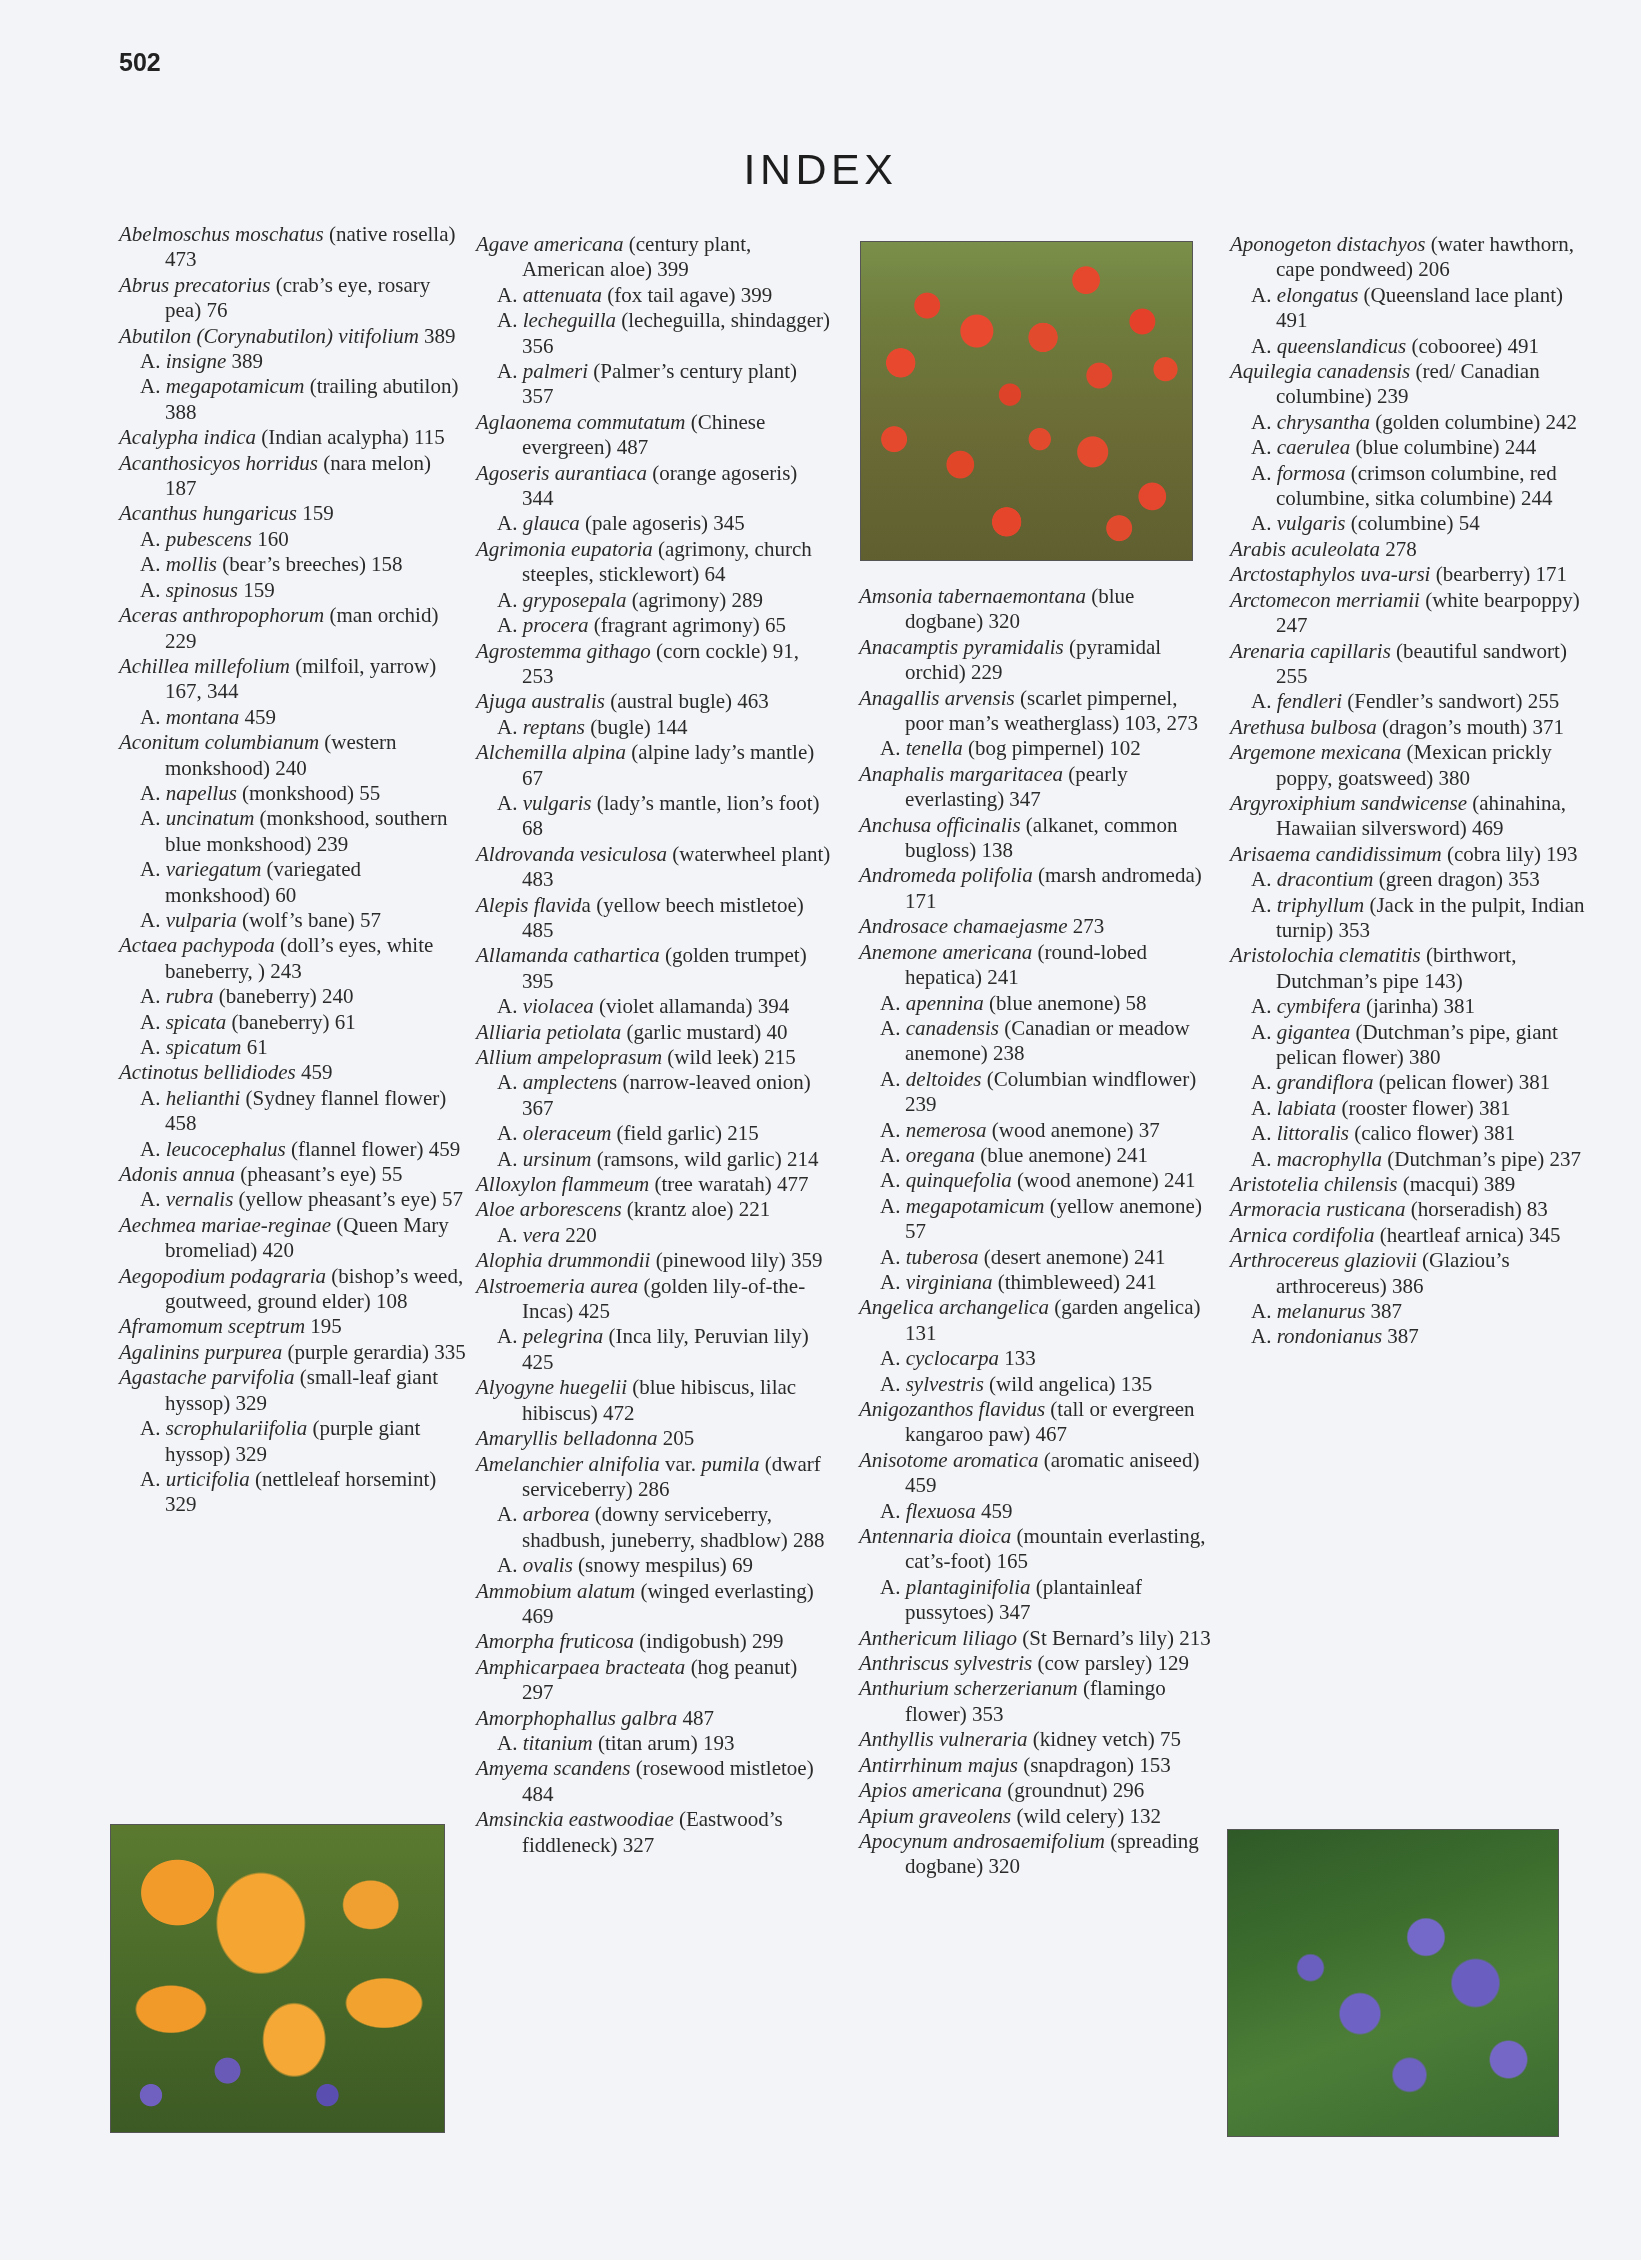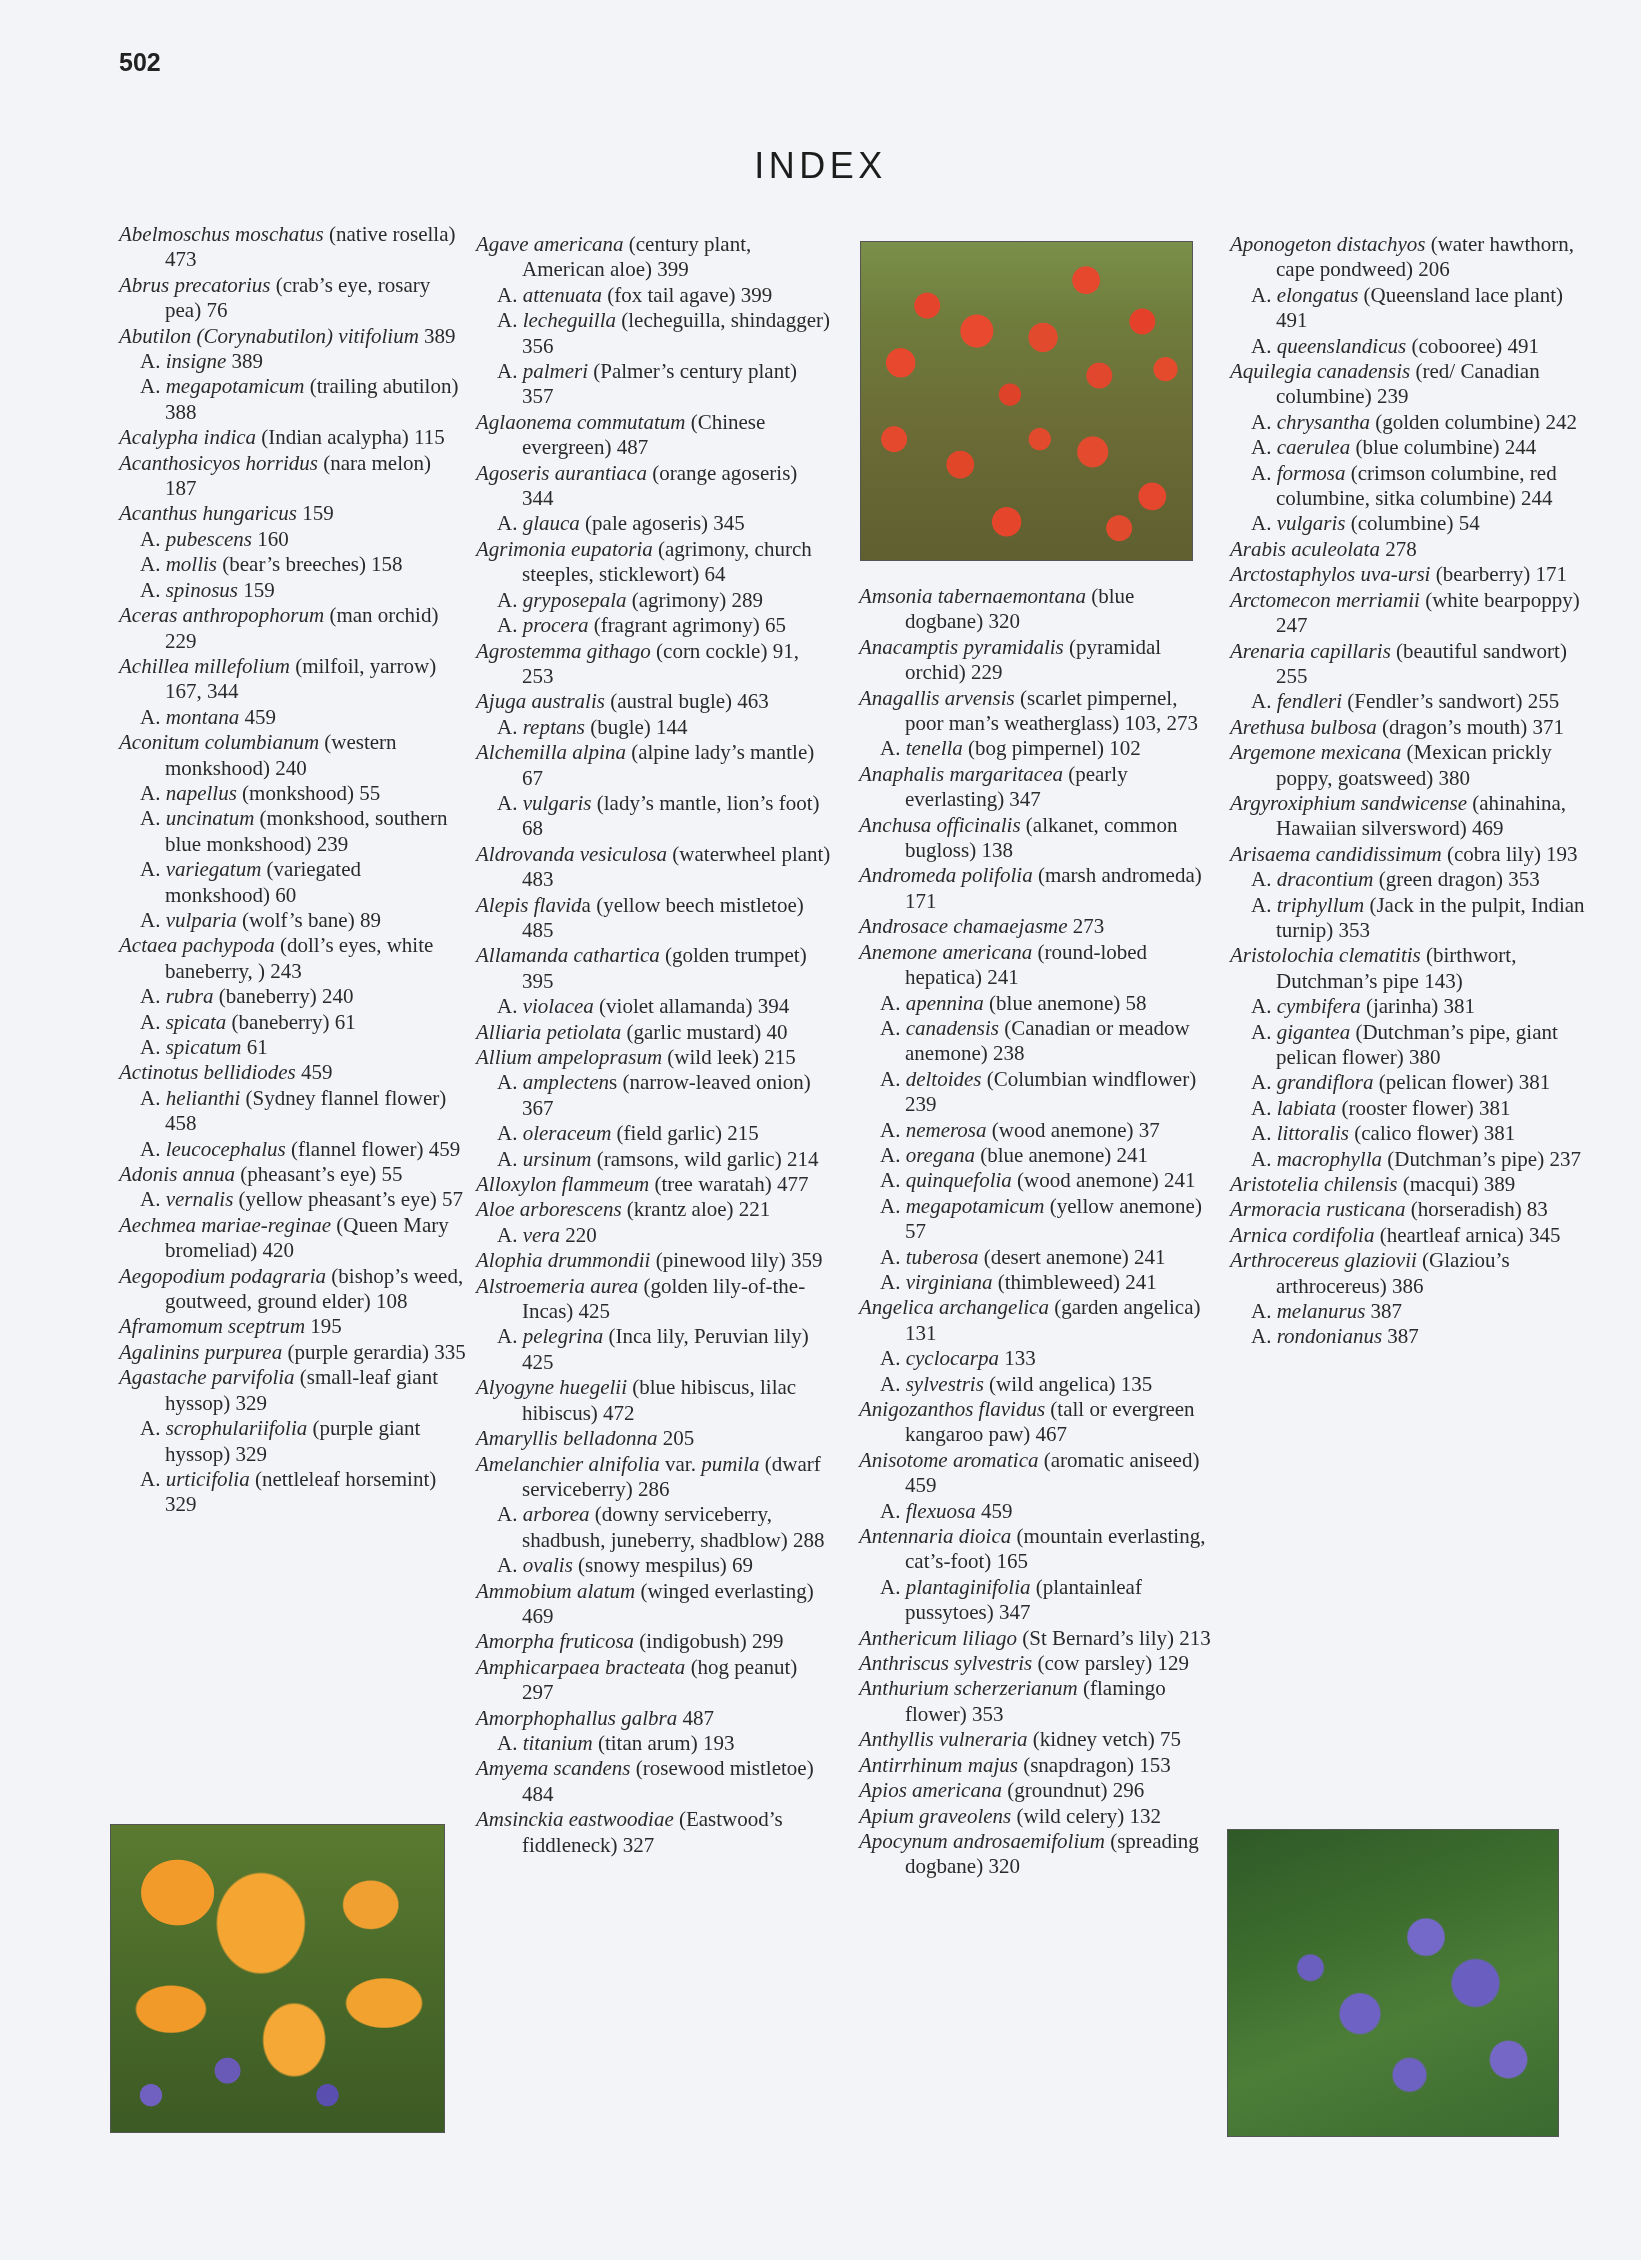--- a/index.html
+++ b/index.html
@@ -1,21 +1,21 @@
 <!DOCTYPE html>
 <html style="font-size:14.3px"><head>
 <meta charset="utf-8">
 <style>
   html,body{margin:0;padding:0;}
   body{width:1641px;height:2261px;background:#f3f4f7;position:relative;overflow:hidden;
        font-family:"Liberation Serif","DejaVu Serif",serif;color:#2a2a2a;}
   .folio{position:absolute;left:119px;top:48px;font-family:"Liberation Sans","DejaVu Sans",sans-serif;
          font-weight:bold;font-size:25px;color:#222;}
   .title{position:absolute;left:0;width:1641px;top:145px;text-align:center;
-         font-family:"Liberation Sans","DejaVu Sans",sans-serif;font-size:36px;letter-spacing:4.5px;
+         font-family:"Liberation Sans","DejaVu Sans",sans-serif;font-size:43px;letter-spacing:4.5px;
          color:#1d1d1d;font-weight:500;}
   .col{position:absolute;font-size:21px;line-height:25.4px;}
   .col1{left:119px;top:222px;width:348px;}
   .col2{left:476px;top:232px;width:356px;}
   .col3{left:859px;top:584px;width:356px;}
   .col4{left:1230px;top:232px;width:356px;}
   .entry{padding-left:46px;text-indent:-46px;}
   .entry.sub{padding-left:46px;text-indent:-25px;}
   .sci{font-style:italic;}
   .photo{position:absolute;overflow:hidden;}
@@ -81,21 +81,21 @@
     <div class="entry sub"><span>A. </span><span class="sci">pubescens</span><span> 160</span></div>
     <div class="entry sub"><span>A. </span><span class="sci">mollis</span><span> (bear’s breeches) 158</span></div>
     <div class="entry sub"><span>A. </span><span class="sci">spinosus</span><span> 159</span></div>
     <div class="entry"><span class="sci">Aceras anthropophorum</span><span> (man orchid) 229</span></div>
     <div class="entry"><span class="sci">Achillea millefolium</span><span> (milfoil, yarrow) 167, 344</span></div>
     <div class="entry sub"><span>A. </span><span class="sci">montana</span><span> 459</span></div>
     <div class="entry"><span class="sci">Aconitum columbianum</span><span> (western monkshood) 240</span></div>
     <div class="entry sub"><span>A. </span><span class="sci">napellus</span><span> (monkshood) 55</span></div>
     <div class="entry sub"><span>A. </span><span class="sci">uncinatum</span><span> (monkshood, southern blue monkshood) 239</span></div>
     <div class="entry sub"><span>A. </span><span class="sci">variegatum</span><span> (variegated monkshood) 60</span></div>
-    <div class="entry sub"><span>A. </span><span class="sci">vulparia</span><span> (wolf’s bane) 89</span></div>
+    <div class="entry sub"><span>A. </span><span class="sci">vulparia</span><span> (wolf’s bane) 57</span></div>
     <div class="entry"><span class="sci">Actaea pachypoda</span><span> (doll’s eyes, white baneberry, ) 243</span></div>
     <div class="entry sub"><span>A. </span><span class="sci">rubra</span><span> (baneberry) 240</span></div>
     <div class="entry sub"><span>A. </span><span class="sci">spicata</span><span> (baneberry) 61</span></div>
     <div class="entry sub"><span>A. </span><span class="sci">spicatum</span><span> 61</span></div>
     <div class="entry"><span class="sci">Actinotus bellidiodes</span><span> 459</span></div>
     <div class="entry sub"><span>A. </span><span class="sci">helianthi</span><span> (Sydney flannel flower) 458</span></div>
     <div class="entry sub"><span>A. </span><span class="sci">leucocephalus</span><span> (flannel flower) 459</span></div>
     <div class="entry"><span class="sci">Adonis annua</span><span> (pheasant’s eye) 55</span></div>
     <div class="entry sub"><span>A. </span><span class="sci">vernalis</span><span> (yellow pheasant’s eye) 57</span></div>
     <div class="entry"><span class="sci">Aechmea mariae-reginae</span><span> (Queen Mary bromeliad) 420</span></div>

